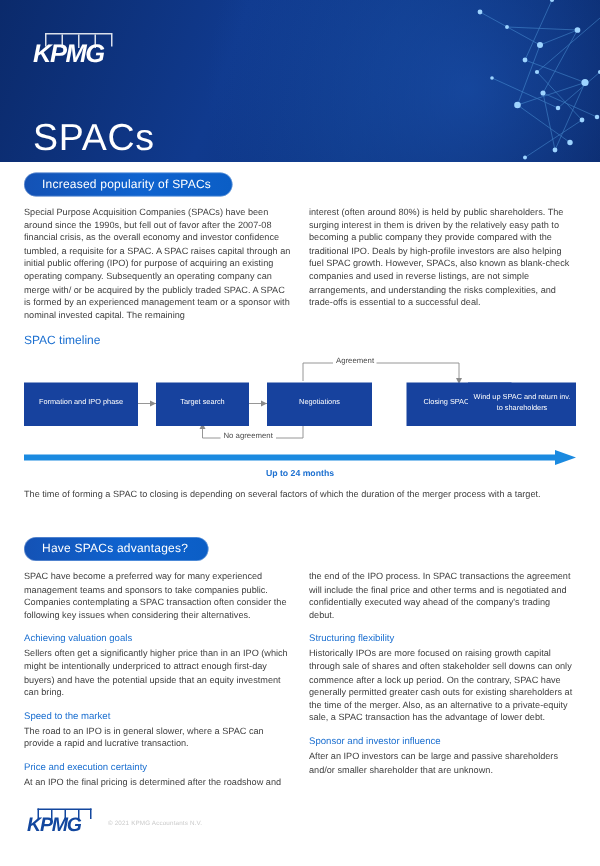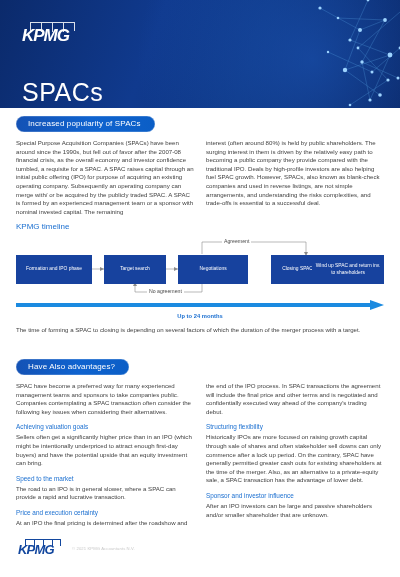--- a/index.html
+++ b/index.html
@@ -178,21 +178,21 @@
     <div class="cols">
       <div class="col">
         <p class="body">Special Purpose Acquisition Companies (SPACs) have been around since the 1990s, but fell out of favor after the 2007-08 financial crisis, as the overall economy and investor confidence tumbled, a requisite for a SPAC. A SPAC raises capital through an initial public offering (IPO) for purpose of acquiring an existing operating company. Subsequently an operating company can merge with/ or be acquired by the publicly traded SPAC. A SPAC is formed by an experienced management team or a sponsor with nominal invested capital. The remaining</p>
       </div>
       <div class="col">
         <p class="body">interest (often around 80%) is held by public shareholders. The surging interest in them is driven by the relatively easy path to becoming a public company they provide compared with the traditional IPO. Deals by high-profile investors are also helping fuel SPAC growth. However, SPACs, also known as blank-check companies and used in reverse listings, are not simple arrangements, and understanding the risks complexities, and trade-offs is essential to a successful deal.</p>
       </div>
     </div>
   </div>
 
-  <div class="tl-title">KPMG timeline</div>
+  <div class="tl-title">SPAC timeline</div>
 
   <div class="tl">
     <svg class="tlsvg" width="368" height="62" viewBox="0 0 368 62">
       <g stroke="#8a8a8a" stroke-width="0.6" fill="none">
 
         <line x1="76" y1="37" x2="88" y2="37"></line>
 
         <line x1="150" y1="37" x2="162" y2="37"></line>
 
         <path d="M186 22 L186 10 L290 10 L290 22"></path>
@@ -218,21 +218,21 @@
   </div>
 
   <svg class="arrowbar" viewBox="0 0 368 10" preserveAspectRatio="none">
     <line x1="0" y1="5" x2="356" y2="5" stroke="#1b8ae0" stroke-width="4"></line>
     <polygon points="368,5 354,0 354,10" fill="#1b8ae0"></polygon>
   </svg>
   <div class="arrow-cap">Up to 24 months</div>
   <div class="tl-note">The time of forming a SPAC to closing is depending on several factors of which the duration of the merger process with a target.</div>
 
   <div class="sec2">
-    <div class="pill">Have Also advantages?</div>
+    <div class="pill">Have SPACs advantages?</div>
     <div class="cols">
 
       <div class="col">
         <p class="body">SPAC have become a preferred way for many experienced management teams and sponsors to take companies public. Companies contemplating a SPAC transaction often consider the following key issues when considering their alternatives.</p>
 
         <h4 class="sub">Achieving valuation goals</h4>
         <p class="body">Sellers often get a significantly higher price than in an IPO (which might be intentionally underpriced to attract enough first-day buyers) and have the potential upside that an equity investment can bring.</p>
 
         <h4 class="sub">Speed to the market</h4>
         <p class="body">The road to an IPO is in general slower, where a SPAC can provide a rapid and lucrative transaction.</p>

